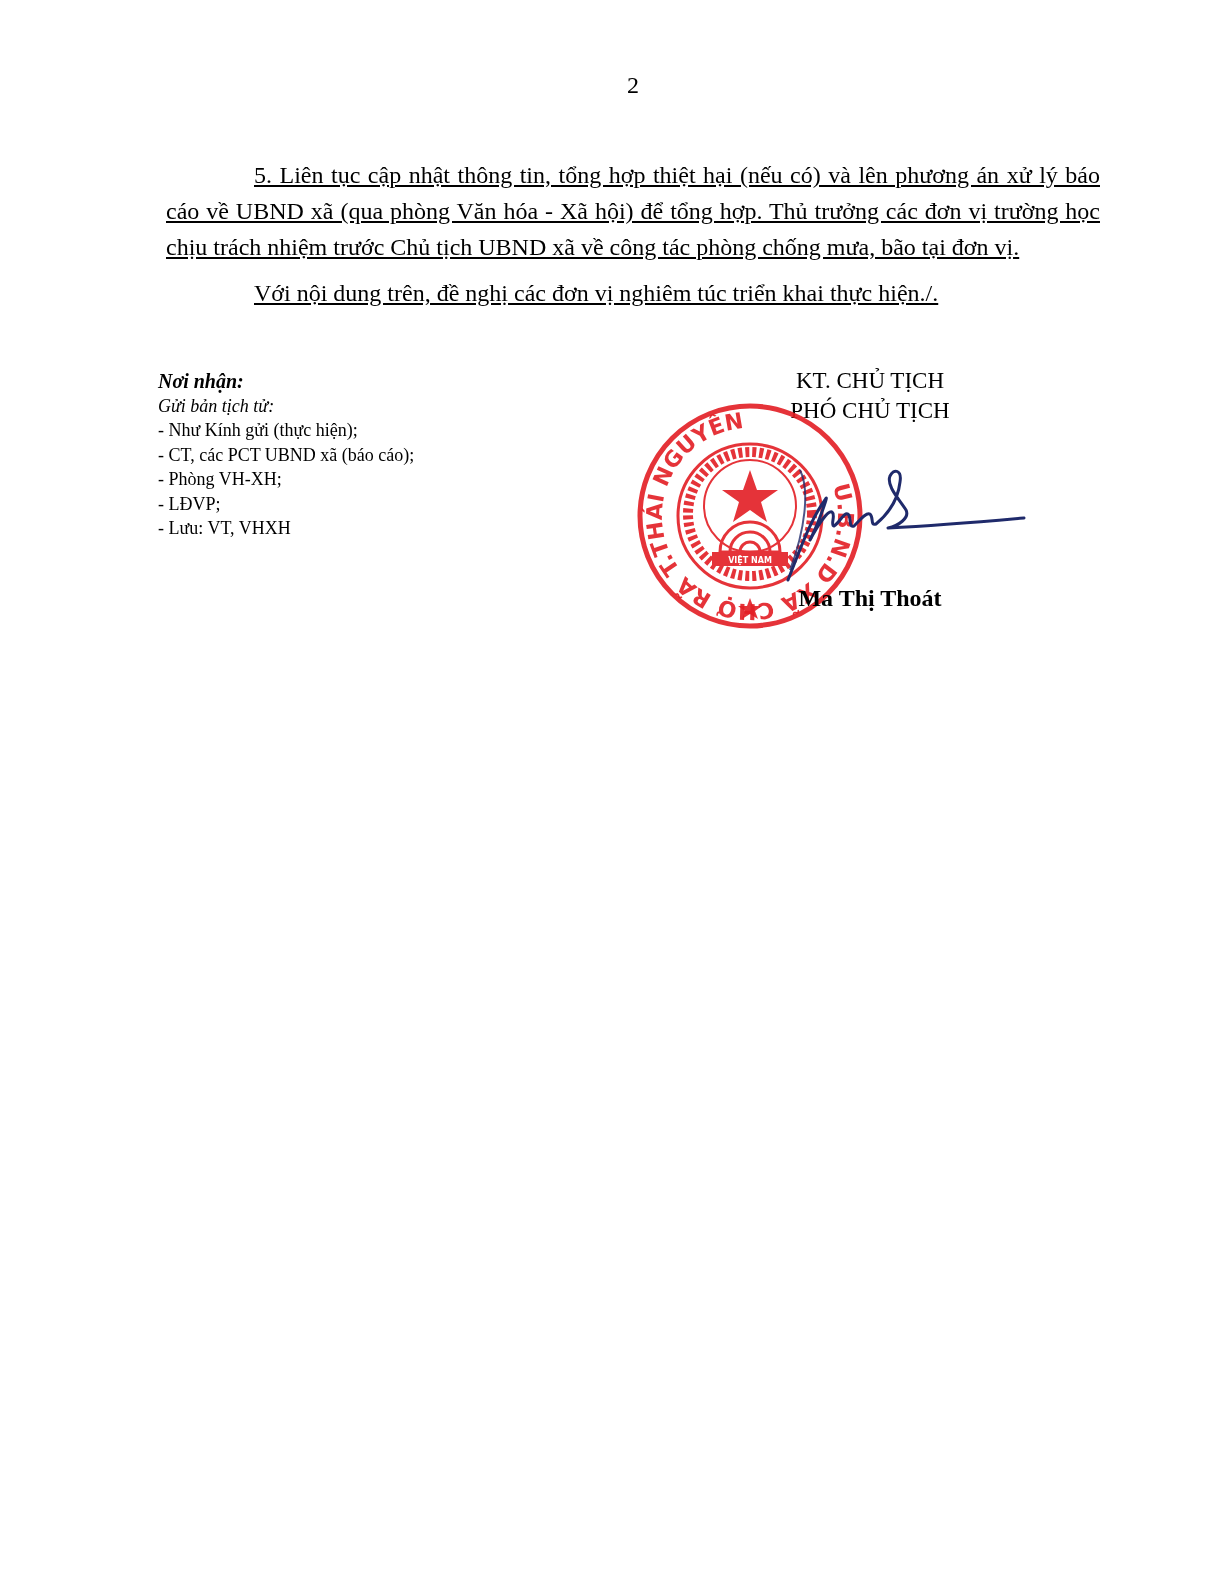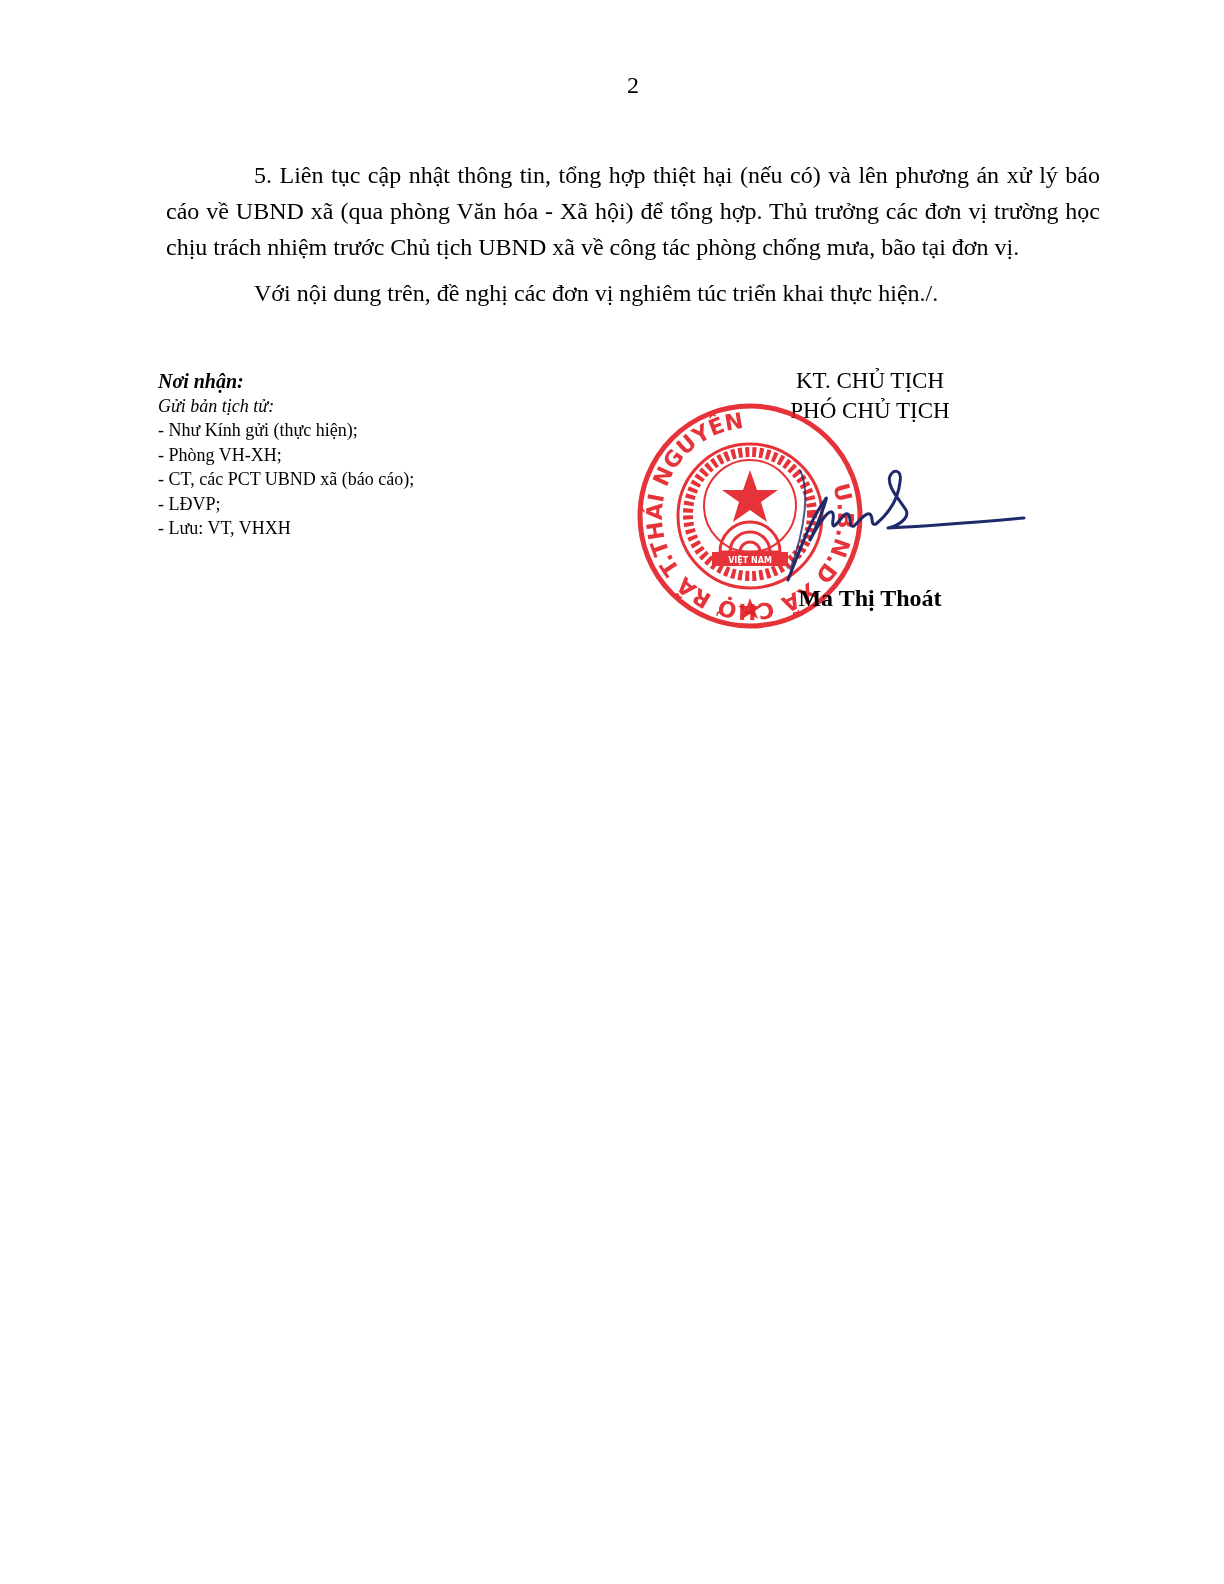--- a/index.html
+++ b/index.html
@@ -1,20 +1,20 @@
 <!DOCTYPE html>
 <html><head>
   <meta charset="utf-8">
   <style>
     html, body { margin: 0; padding: 0; background: #ffffff; }
     body { width: 1224px; height: 1584px; position: relative; overflow: hidden;
            font-family: "Liberation Serif", "DejaVu Serif", serif; color: #000; }
     .page-number { position: absolute; top: 72px; left: 0; width: 1266px; text-align: center; font-size: 24px; }
     .body-text { position: absolute; top: 157px; left: 166px; width: 934px; font-size: 24px; line-height: 36px; text-align: justify; }
-    .body-text p { margin: 0; text-indent: 88px; }
+    .body-text p { margin: 0; text-indent: 88px; text-decoration: underline; }
     .body-text p.closing { margin-top: 10px; }
     .recipients { position: absolute; top: 368px; left: 158px; width: 360px; }
     .recipients .title { font-weight: bold; font-style: italic; font-size: 20px; line-height: 26px; }
     .recipients .sub { font-style: italic; font-size: 18px; line-height: 24px; }
     .recipients .item { font-size: 18px; line-height: 24.5px; }
     .signature-block { position: absolute; top: 366px; left: 740px; width: 260px; text-align: center; font-weight: normal; font-size: 23px; line-height: 30px; }
     .signer-name { position: absolute; top: 585px; left: 740px; width: 260px; text-align: center; font-weight: bold; font-size: 24px; }
     .stamp { position: absolute; left: 636px; top: 402px; width: 228px; height: 228px; }
     .signature { position: absolute; left: 770px; top: 430px; width: 260px; height: 180px; }
   </style>
@@ -25,22 +25,22 @@
 
 <div class="body-text">
   <p>5. Liên tục cập nhật thông tin, tổng hợp thiệt hại (nếu có) và lên phương án xử lý báo cáo về UBND xã (qua phòng Văn hóa - Xã hội) để tổng hợp. Thủ trưởng các đơn vị trường học chịu trách nhiệm trước Chủ tịch UBND xã về công tác phòng chống mưa, bão tại đơn vị.</p>
   <p class="closing">Với nội dung trên, đề nghị các đơn vị nghiêm túc triển khai thực hiện./.</p>
 </div>
 
 <div class="recipients">
   <div class="title">Nơi nhận:</div>
   <div class="sub">Gửi bản tịch tử:</div>
   <div class="item">- Như Kính gửi (thực hiện);</div>
+  <div class="item">- CT, các PCT UBND xã (báo cáo);</div>
   <div class="item">- Phòng VH-XH;</div>
-  <div class="item">- CT, các PCT UBND xã (báo cáo);</div>
   <div class="item">- LĐVP;</div>
   <div class="item">- Lưu: VT, VHXH</div>
 </div>
 
 <div class="signature-block">
   <div>KT. CHỦ TỊCH</div>
   <div>PHÓ CHỦ TỊCH</div>
 </div>
 
 <svg class="stamp" viewBox="0 0 228 228" xmlns="http://www.w3.org/2000/svg">

